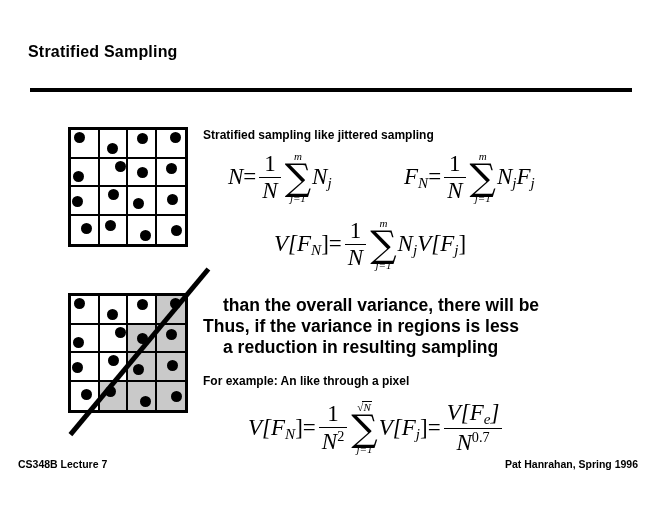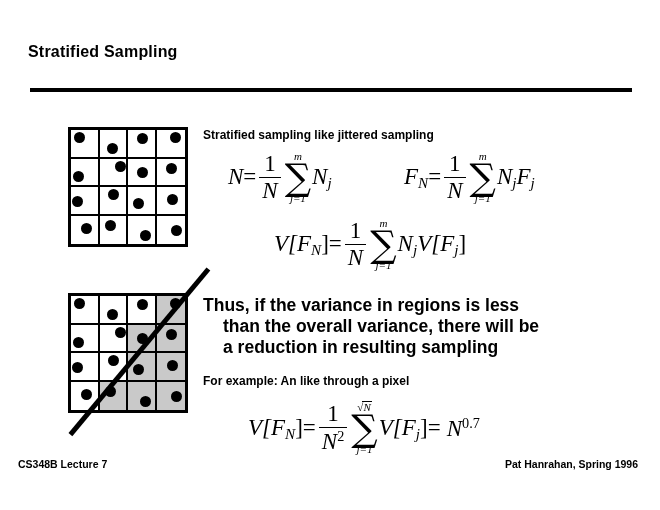--- a/index.html
+++ b/index.html
@@ -286,34 +286,35 @@
       <span class="num">1</span>
       <span class="den">N</span>
     </span><span class="sum">
       <span class="lim">m</span>
       <span class="sig">∑</span>
       <span class="lim">j=1</span>
     </span><span>N</span><span class="sub">j</span><span>V[F</span><span class="sub">j</span><span class="up">]</span>
 </div>
 
 <div class="para" style="left:203px; top:295px; width:450px;">
+  <span class="ln ind">than the overall variance, there will be</span>
   <span class="ln">Thus, if the variance in regions is less</span>
-  <span class="ln ind">than the overall variance, there will be</span>
   <span class="ln ind">a reduction in resulting sampling</span>
 </div>
 
 <div class="body-line" style="left:203px; top:371px;">For example: An like through a pixel</div>
 
 <div class="math" id="eq4" style="left:248px; top:402px;">
   <span>V[F</span><span class="sub">N</span><span class="up">]</span><span class="up">=</span><span class="frac">
       <span class="num">1</span>
       <span class="den"><span>N</span><span class="sup">2</span></span>
     </span><span class="sum">
       <span class="lim"><span class="radsign">√</span><span class="rad">N</span></span>
       <span class="sig">∑</span>
       <span class="lim">j=1</span>
     </span><span>V[F</span><span class="sub">j</span><span class="up">]</span><span class="up">=</span><span class="frac">
+      <span class="num it"><span>V[F</span><span class="sub">e</span><span>]</span></span>
       <span class="den"><span>N</span><span class="sup">0.7</span></span>
     </span>
 </div>
 
 <div class="footer" id="footer-left">CS348B Lecture 7</div>
 <div class="footer" id="footer-right">Pat Hanrahan, Spring 1996</div>
 
 </body></html>

